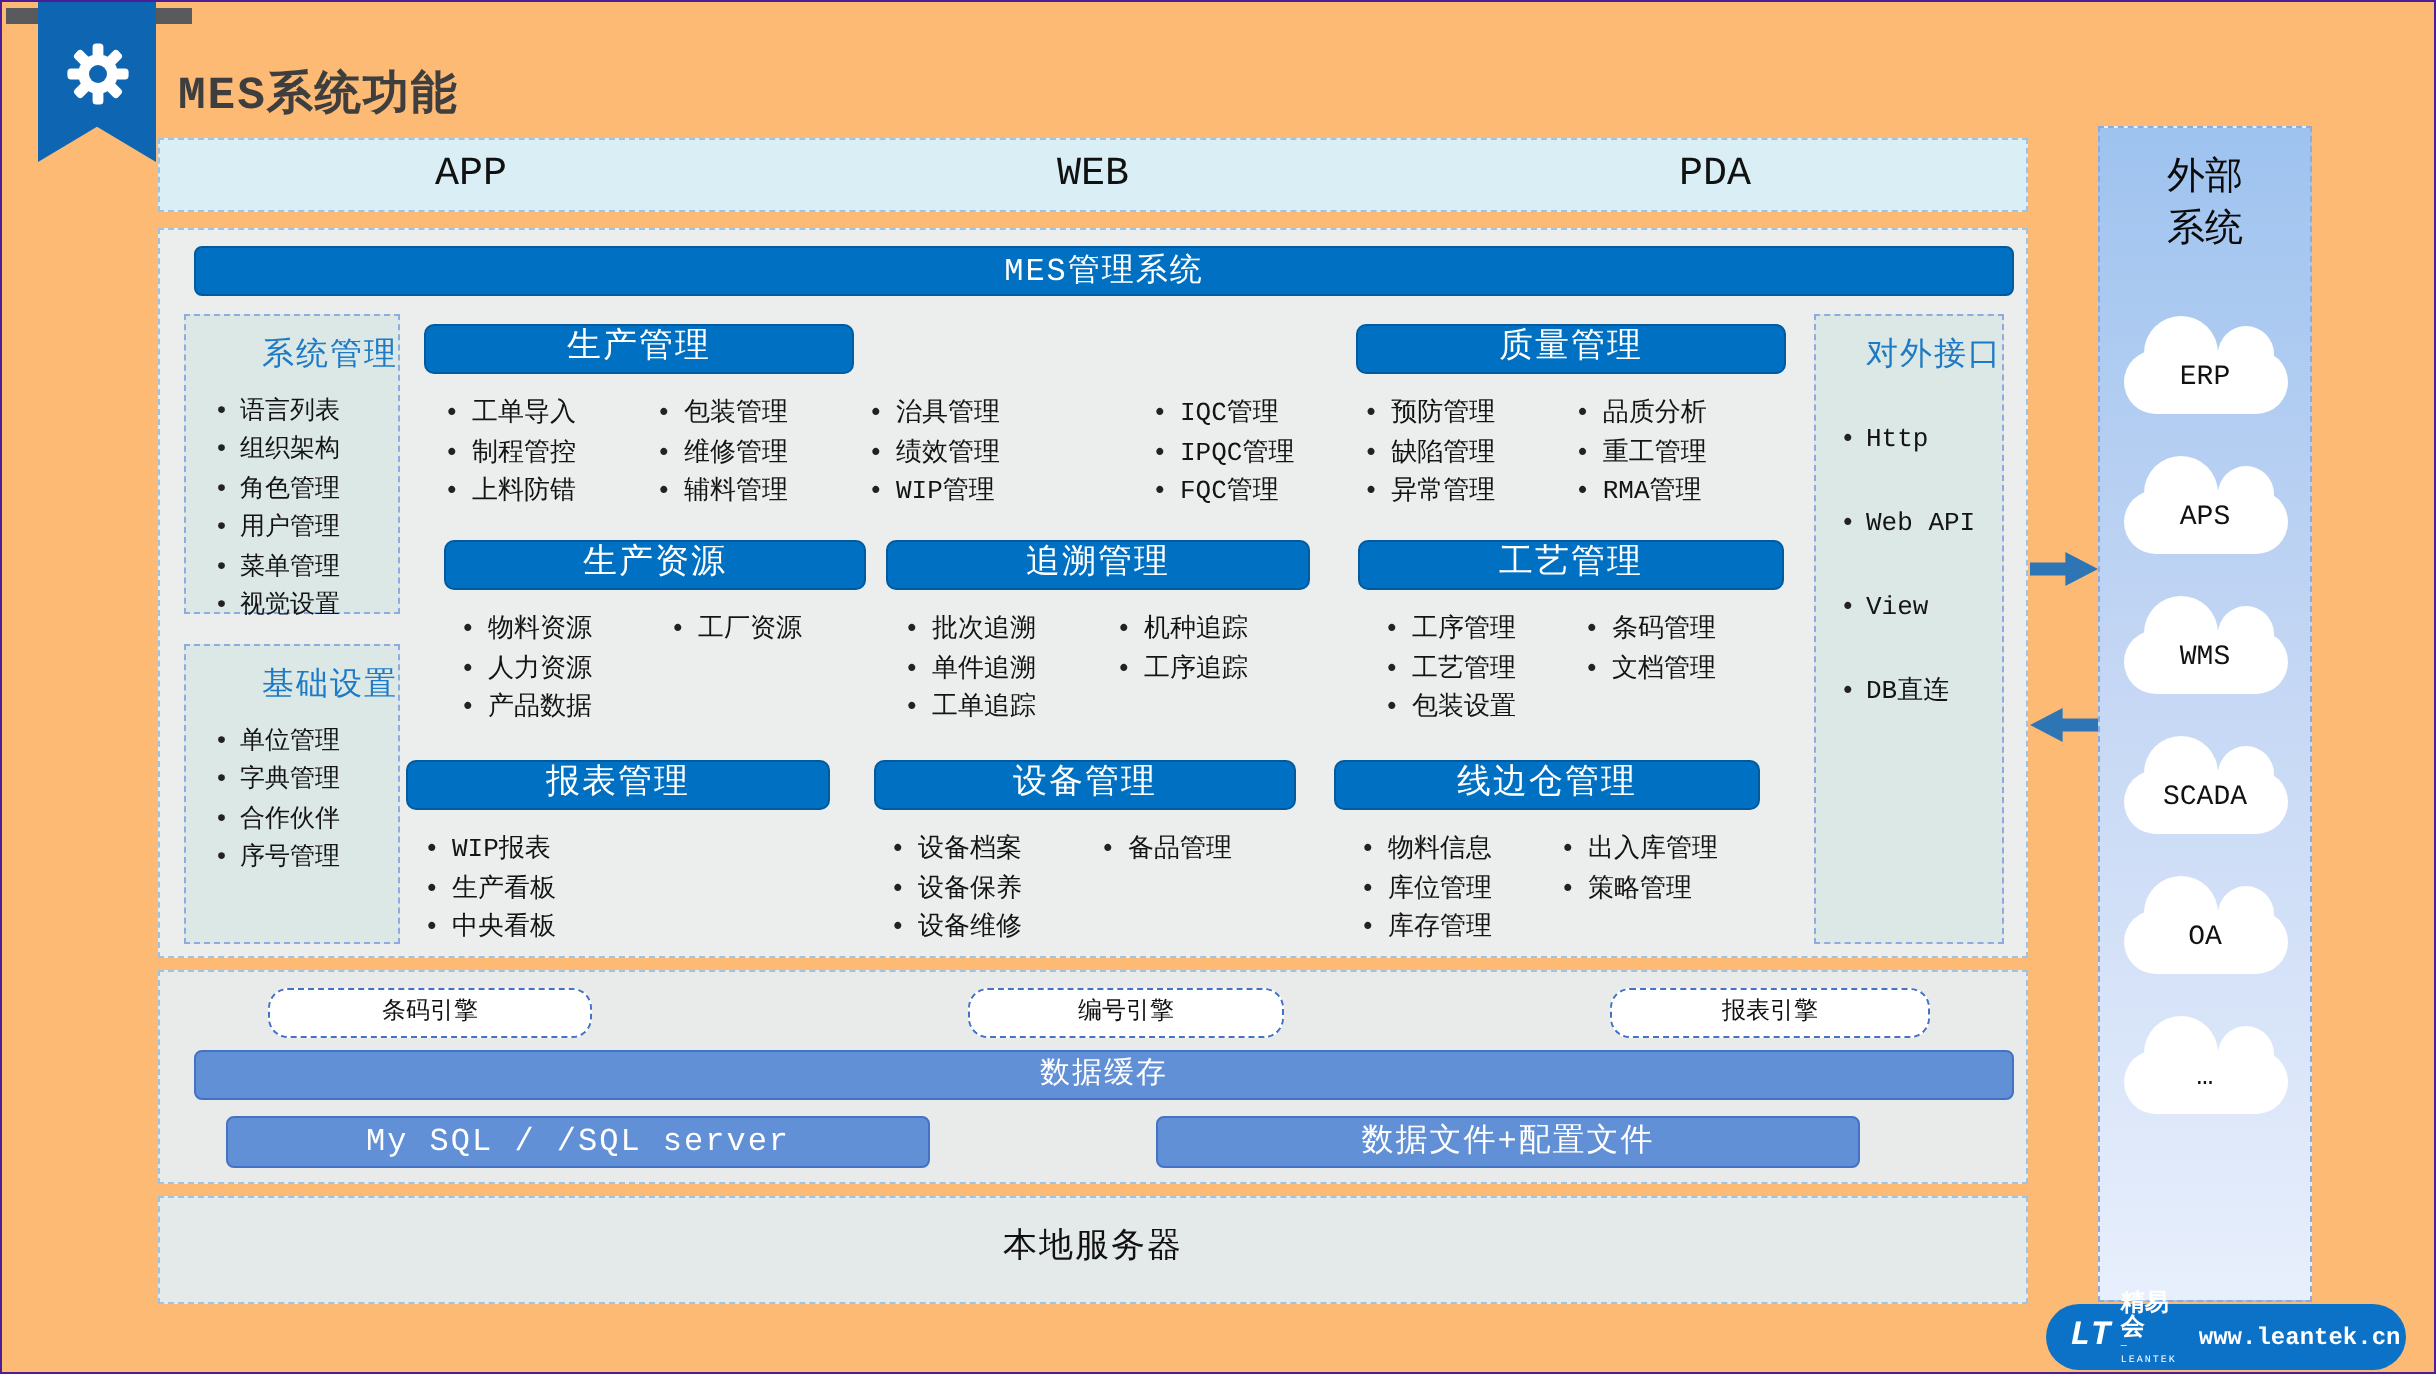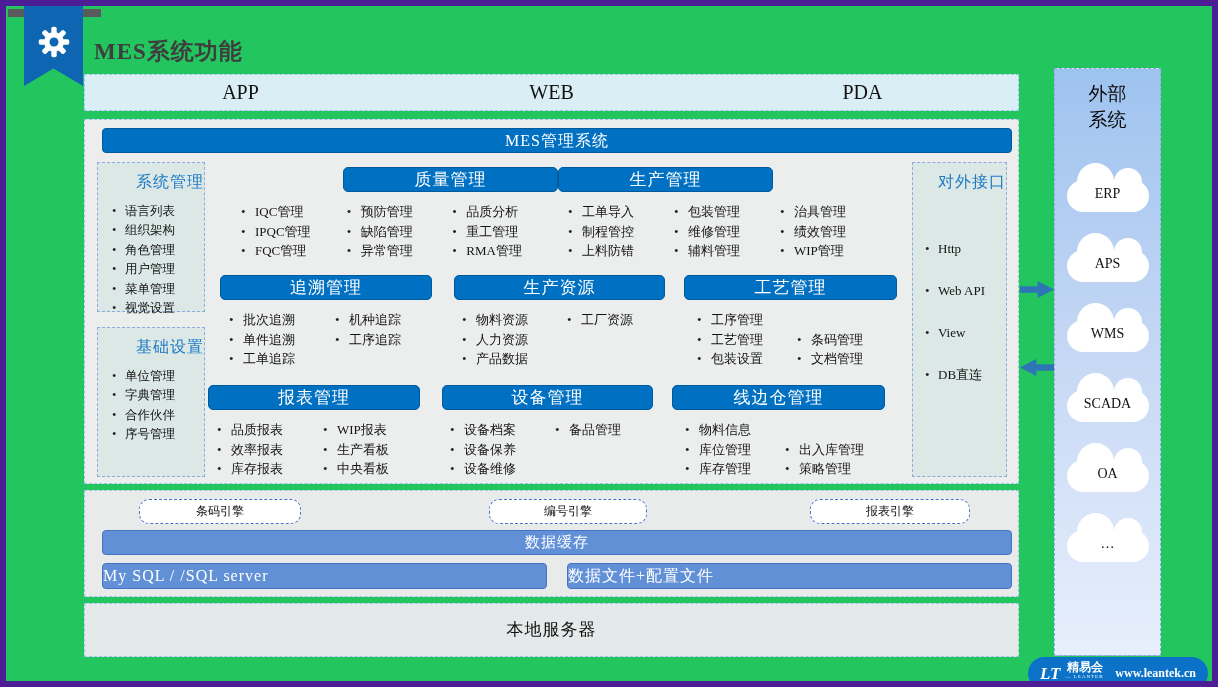--- a/index.html
+++ b/index.html
@@ -1,18 +1,18 @@
 <!DOCTYPE html>
 <html><head>
 <meta charset="utf-8">
 <style>
   html,body{margin:0;padding:0;background:#fff;}
-  .slide{position:relative;width:1218px;height:687px;background:#22c55e;
-         border:6px solid #4c1d95;box-sizing:border-box;overflow:hidden;
-         font-family:Liberation Serif, serif;color:#141414;}
+  .slide{position:relative;width:1218px;height:687px;background:#fdba74;
+         border:1px solid #4c1d95;box-sizing:border-box;overflow:hidden;
+         font-family:Liberation Mono, monospace;color:#141414;}
 
   
   .top-accent{position:absolute;left:2px;top:3px;width:93px;height:8px;background:#595a5c;}
   .ribbon{position:absolute;left:18px;top:0;width:59px;height:80px;background:#0e66b2;
           clip-path:polygon(0 0,100% 0,100% 100%,50% 78%,0 100%);
           display:flex;justify-content:center;}
   .gear{margin-top:18px;}
   .page-title{position:absolute;left:88px;top:30px;font-size:23px;font-weight:bold;
               color:#3e3e3e;letter-spacing:1px;}
 
@@ -31,21 +31,21 @@
   .side-panel{position:absolute;background:#dbe8e6;border:1px dashed #8faadc;box-sizing:border-box;}
   #left-panel-0{left:12px;top:42px;width:108px;height:150px;}
   #left-panel-1{left:12px;top:207px;width:108px;height:150px;}
   .panel-title{color:#1e7ac4;font-size:16px;text-align:right;margin-top:9px;letter-spacing:1px;}
   .panel-items{list-style:none;margin:9px 0 0;padding:0 0 0 14px;}
   .panel-items li{font-size:12.5px;line-height:19.4px;position:relative;padding-left:13px;}
   .panel-items li::before,.col li::before,#interface-list li::before{
       content:"•";position:absolute;left:0;color:#222;}
 
   .interface-panel{left:827px;top:42px;width:95px;height:315px;}
-  #interface-list{list-style:none;margin:48px 0 0;padding:0 0 0 12px;}
+  #interface-list{list-style:none;margin:24px 0 0;padding:0 0 0 12px;}
   #interface-list li{font-size:13px;line-height:16px;margin-bottom:26px;position:relative;padding-left:13px;}
 
   
   .mod-row{position:absolute;display:flex;}
   #mod-row-0{left:132px;top:47px;width:681px;}
   #mod-row-1{left:132px;top:155px;width:681px;}
   #mod-row-2{left:120px;top:265px;width:681px;}
   .module{display:flex;flex-direction:column;}
   .module-bar{height:25px;background:#0070c2;border:1px solid #005a9e;box-sizing:border-box;
               border-radius:5px;color:#fff;text-align:center;line-height:23px;font-size:17px;letter-spacing:1px;}
@@ -58,35 +58,35 @@
   #mod-row-0 .m0 .module-cols{padding-left:10px;}
   #mod-row-0 .m1 .module-cols{padding-left:24px;}
   #mod-row-1 .module,#mod-row-2 .module{}
   .mod-row .m0{width:227px;} .mod-row .m1{width:228px;} .mod-row .m2{width:225px;}
   #mod-row-0 .m0{width:340px;} #mod-row-0 .m1{width:341px;}
   #mod-row-1 .m0 .module-bar,#mod-row-2 .m0 .module-bar{margin:0 12px 0 3px;}
   #mod-row-1 .m1 .module-bar,#mod-row-2 .m1 .module-bar{margin:0 7px 0 10px;}
   #mod-row-1 .m2 .module-bar,#mod-row-2 .m2 .module-bar{margin:0 0 0 12px;}
   #mod-row-1 .m0 .module-cols,#mod-row-2 .m0 .module-cols{padding-left:12px;}
   #mod-row-1 .m1 .module-cols,#mod-row-2 .m1 .module-cols{padding-left:18px;}
-  #mod-row-1 .m2 .module-cols,#mod-row-2 .m2 .module-cols{padding-left:25px;align-items:flex-end;}
+  #mod-row-1 .m2 .module-cols,#mod-row-2 .m2 .module-cols{padding-left:25px;}
 
   
   .bottom-box{position:absolute;left:78px;top:484px;width:935px;height:107px;
               background:#e8ebea;border:1px dashed #9dc3e6;box-sizing:border-box;}
   .engine-box{position:absolute;top:8px;height:25px;background:#fff;border:1px dashed #4472c4;
               border-radius:10px;box-sizing:border-box;text-align:center;line-height:23px;
               font-size:12px;color:#111;}
   .e0{left:54px;width:162px;} .e1{left:404px;width:158px;} .e2{left:725px;width:160px;}
   .cache-bar{position:absolute;left:17px;top:39px;width:910px;height:25px;background:#6190d6;
              border:1px solid #4472c4;border-radius:4px;color:#fff;text-align:center;
              line-height:23px;font-size:15px;box-sizing:border-box;letter-spacing:1px;}
-  .db-bar{position:absolute;top:72px;width:445px;height:26px;background:#6190d6;
-          border:1px solid #4472c4;border-radius:4px;color:#fff;text-align:left;
-          line-height:24px;font-size:16px;box-sizing:border-box;letter-spacing:1px;}
+  .db-bar{position:absolute;top:72px;width:352px;height:26px;background:#6190d6;
+          border:1px solid #4472c4;border-radius:4px;color:#fff;text-align:center;
+          line-height:24px;font-size:16px;box-sizing:border-box;letter-spacing:1px;margin-left:16px;}
   .db0{left:17px;} .db1{left:482px;}
 
   .local-server{position:absolute;left:78px;top:597px;width:935px;height:54px;
                 background:#e4e9e9;border:1px dashed #9dc3e6;box-sizing:border-box;
                 text-align:center;line-height:52px;font-size:17px;color:#111;letter-spacing:1px;}
 
   
   .external-panel{position:absolute;left:1048px;top:62px;width:107px;height:588px;
                   background:linear-gradient(180deg,#9ec3ef 0%,#c3d6f4 45%,#e8effc 100%);
                   border:1px dashed #8faadc;box-sizing:border-box;}
@@ -165,113 +165,108 @@
         <div class="panel-title">基础设置</div>
         <ul class="panel-items">
           <li>单位管理</li>
           <li>字典管理</li>
           <li>合作伙伴</li>
           <li>序号管理</li>
         </ul>
       </div>
 
     <div class="mod-row" id="mod-row-0">
+        <div class="module m0">
+          <div class="module-bar">生产管理</div>
+          <div class="module-cols">
+            <ul class="col">
+              <li>工单导入</li>
+              <li>制程管控</li>
+              <li>上料防错</li>
+            </ul>
+            <ul class="col">
+              <li>包装管理</li>
+              <li>维修管理</li>
+              <li>辅料管理</li>
+            </ul>
+            <ul class="col">
+              <li>治具管理</li>
+              <li>绩效管理</li>
+              <li>WIP管理</li>
+            </ul>
+          </div>
+        </div>
         <div class="module m1">
           <div class="module-bar">质量管理</div>
           <div class="module-cols">
             <ul class="col">
               <li>IQC管理</li>
               <li>IPQC管理</li>
               <li>FQC管理</li>
             </ul>
             <ul class="col">
               <li>预防管理</li>
               <li>缺陷管理</li>
               <li>异常管理</li>
             </ul>
             <ul class="col">
               <li>品质分析</li>
               <li>重工管理</li>
               <li>RMA管理</li>
             </ul>
           </div>
         </div>
-        <div class="module m0">
-          <div class="module-bar">生产管理</div>
-          <div class="module-cols">
-            <ul class="col">
-              <li>工单导入</li>
-              <li>制程管控</li>
-              <li>上料防错</li>
-            </ul>
-            <ul class="col">
-              <li>包装管理</li>
-              <li>维修管理</li>
-              <li>辅料管理</li>
-            </ul>
-            <ul class="col">
-              <li>治具管理</li>
-              <li>绩效管理</li>
-              <li>WIP管理</li>
-            </ul>
-          </div>
-        </div>
       </div>
     <div class="mod-row" id="mod-row-1">
+        <div class="module m1">
+          <div class="module-bar">生产资源</div>
+          <div class="module-cols">
+            <ul class="col">
+              <li>物料资源</li>
+              <li>人力资源</li>
+              <li>产品数据</li>
+            </ul>
+            <ul class="col">
+              <li>工厂资源</li>
+            </ul>
+          </div>
+        </div>
         <div class="module m0">
           <div class="module-bar">追溯管理</div>
           <div class="module-cols">
             <ul class="col">
               <li>批次追溯</li>
               <li>单件追溯</li>
               <li>工单追踪</li>
             </ul>
             <ul class="col">
               <li>机种追踪</li>
               <li>工序追踪</li>
             </ul>
           </div>
         </div>
-        <div class="module m1">
-          <div class="module-bar">生产资源</div>
-          <div class="module-cols">
-            <ul class="col">
-              <li>物料资源</li>
-              <li>人力资源</li>
-              <li>产品数据</li>
-            </ul>
-            <ul class="col">
-              <li>工厂资源</li>
-            </ul>
-          </div>
-        </div>
         <div class="module m2">
           <div class="module-bar">工艺管理</div>
           <div class="module-cols">
             <ul class="col">
               <li>工序管理</li>
               <li>工艺管理</li>
               <li>包装设置</li>
             </ul>
             <ul class="col">
               <li>条码管理</li>
               <li>文档管理</li>
             </ul>
           </div>
         </div>
       </div>
     <div class="mod-row" id="mod-row-2">
         <div class="module m0">
           <div class="module-bar">报表管理</div>
           <div class="module-cols">
-            <ul class="col">
-              <li>品质报表</li>
-              <li>效率报表</li>
-              <li>库存报表</li>
-            </ul>
             <ul class="col">
               <li>WIP报表</li>
               <li>生产看板</li>
               <li>中央看板</li>
             </ul>
           </div>
         </div>
         <div class="module m1">
           <div class="module-bar">设备管理</div>
           <div class="module-cols">

